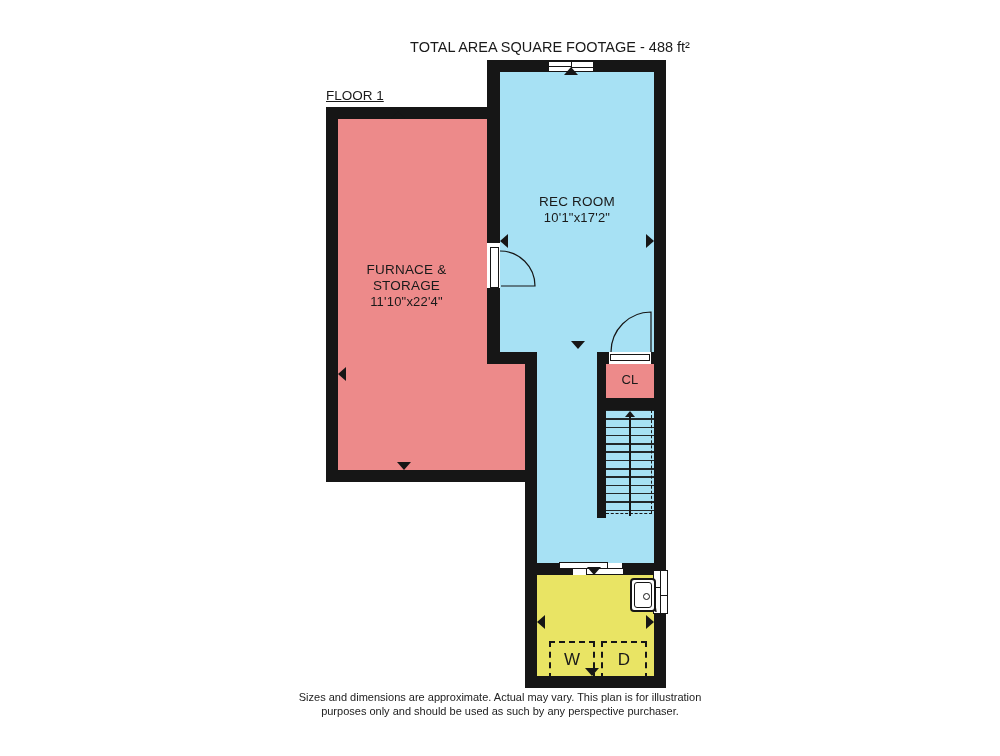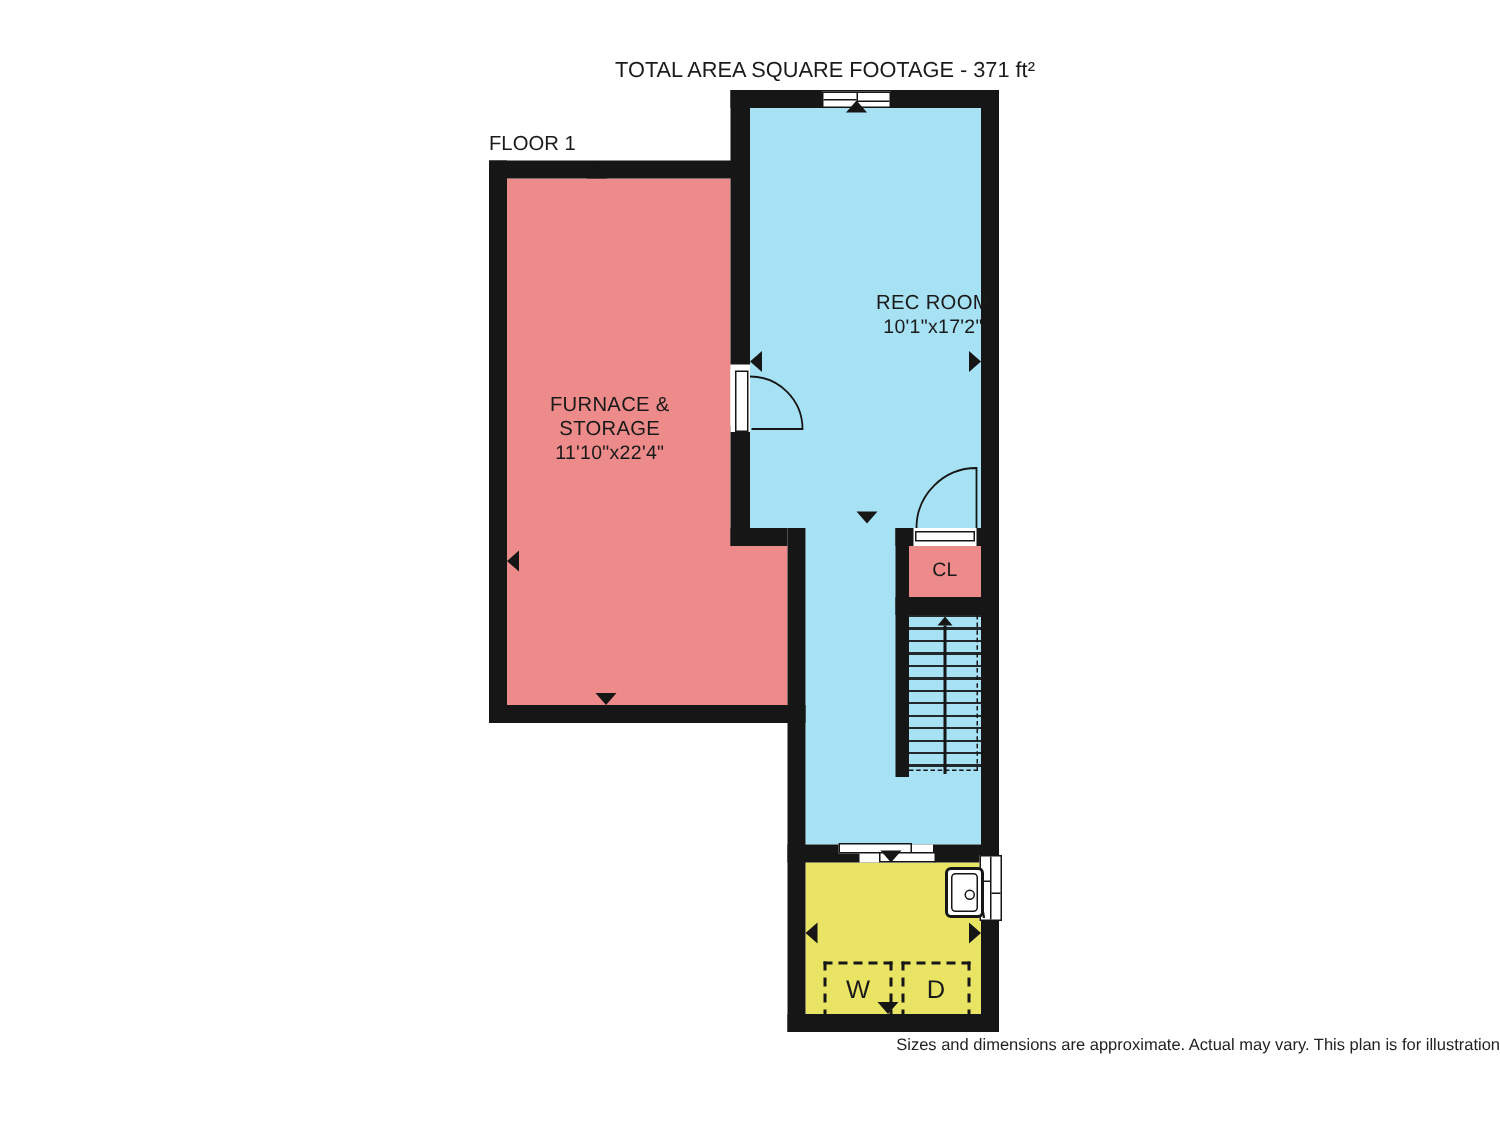--- a/index.html
+++ b/index.html
@@ -13,22 +13,22 @@
   .fill-rec{background:var(--rec,#A7E1F4);}
   .fill-furnace{background:var(--furnace,#ED8A8A);}
   .fill-closet{background:var(--closet,#ED8A8A);}
   .fill-laundry{background:var(--laundry,#E9E464);}
   .opening{position:absolute;background:#fff;}
   .leaf{position:absolute;background:#fff;border:1px solid #161616;}
   .label{position:absolute;text-align:center;line-height:16px;font-size:13.5px;letter-spacing:.2px;}
   .label .dims{font-size:13px;}
   
   #title{left:100px;top:39px;width:900px;text-align:center;font-size:14.5px;}
-  #floor1{left:326px;top:88px;font-size:13.5px;}
-  #footer{left:0;top:691px;width:1000px;text-align:right;font-size:11px;line-height:13.5px;color:#222;}
+  #floor1{left:326px;top:88px;font-size:13.5px;text-decoration:underline;}
+  #footer{left:0;top:691px;width:1000px;text-align:center;font-size:11px;line-height:13.5px;color:#222;}
   
   .window{position:absolute;background:#fff;border:1px solid #161616;display:flex;}
   #win-top{left:548px;top:61px;width:44px;height:9px;}
   #win-top .pane{flex:1;position:relative;}
   #win-top .pane:first-child{border-right:1px solid #161616;}
   #win-top .pane.p1::after,#win-top .pane.p2::after{content:"";position:absolute;left:0;right:0;border-top:1px solid #161616;}
   #win-top .pane.p1::after{top:40%;}
   #win-top .pane.p2::after{top:60%;}
   #win-right{left:653px;top:570px;width:13px;height:42px;flex-direction:row;}
   #win-right .pane{flex:1;position:relative;}
@@ -58,21 +58,21 @@
   #sink{left:630px;top:578px;width:22px;height:30px;border:2px solid #161616;border-radius:4px;background:#fff;}
   #sink .inner{position:absolute;left:2px;top:2px;right:2px;bottom:2px;border:1px solid #161616;border-radius:3px;}
   #sink .drain{position:absolute;right:4px;top:13px;width:5px;height:5px;border:1px solid #161616;border-radius:50%;}
   #svg-overlay{left:0;top:0;width:1000px;height:756px;pointer-events:none;}
 </style>
 </head>
 <body>
 
 <div id="plan">
 
-  <div class="abs" id="title">TOTAL AREA SQUARE FOOTAGE - 371 ft²</div>
+  <div class="abs" id="title">TOTAL AREA SQUARE FOOTAGE - 488 ft²</div>
   <div class="abs" id="floor1">FLOOR 1</div>
 
   <div class="room fill-rec" style="left:500px;top:72px;width:154px;height:280px;"></div>
   <div class="room fill-rec" style="left:537px;top:352px;width:117px;height:211px;"></div>
   <div class="room fill-furnace" style="left:338px;top:119px;width:149px;height:351px;"></div>
   <div class="room fill-furnace" style="left:338px;top:364px;width:187px;height:106px;"></div>
   <div class="room fill-closet" style="left:606px;top:364px;width:48px;height:34px;"></div>
   <div class="room fill-laundry" style="left:537px;top:575px;width:117px;height:101px;"></div>
 
   <div class="wall" style="left:487px;top:60px;width:179px;height:12px;"></div>
@@ -135,27 +135,28 @@
   <div class="arr-down" id="a3"></div>
   <div class="arr-up" id="a4"></div>
   <div class="arr-right" id="a5"></div>
   <div class="arr-left" id="a6"></div>
   <div class="arr-down" id="a7"></div>
   <div class="arr-left" id="a9"></div>
   <div class="arr-right" id="a10"></div>
   <div class="arr-down" id="a11"></div>
   <div class="arr-down" id="a12"></div>
 
-  <div class="label" style="left:500px;top:194px;width:154px;margin-left:45px;">
+  <div class="label" style="left:500px;top:194px;width:154px;">
     <div>REC ROOM</div>
     <div class="dims">10'1"x17'2"</div>
   </div>
   <div class="label" style="left:338px;top:262px;width:137px;">
     <div>FURNACE &amp; STORAGE</div>
     <div class="dims">11'10"x22'4"</div>
   </div>
   <div class="label" style="left:606px;top:372px;width:48px;font-size:13px;">CL</div>
 
   <div class="abs" id="footer">
     <div>Sizes and dimensions are approximate. Actual may vary. This plan is for illustration</div>
+    <div>purposes only and should be used as such by any perspective purchaser.</div>
   </div>
 
 </div>
 
 </body></html>

